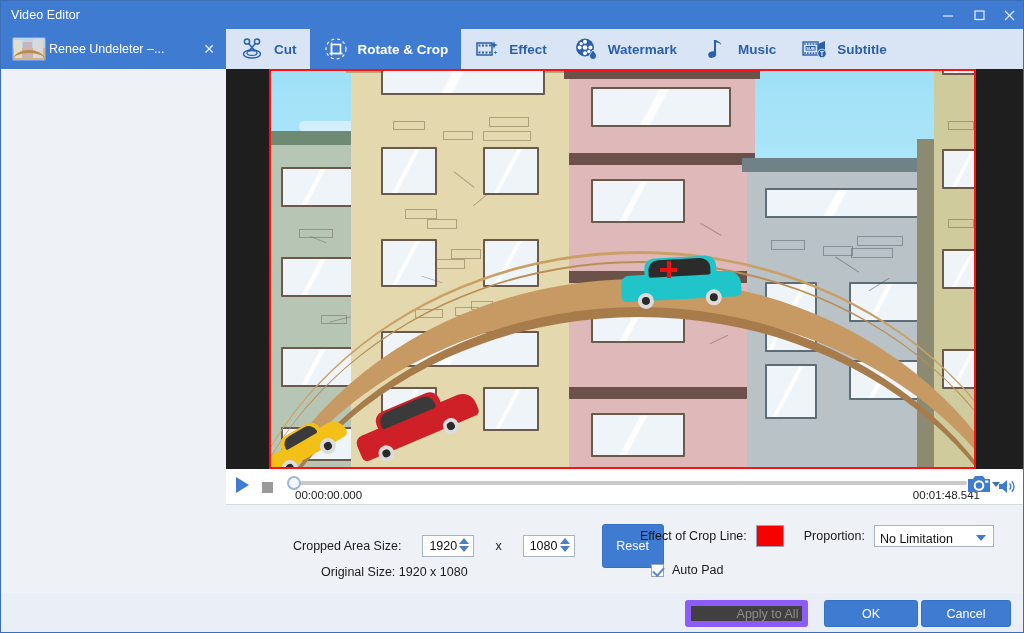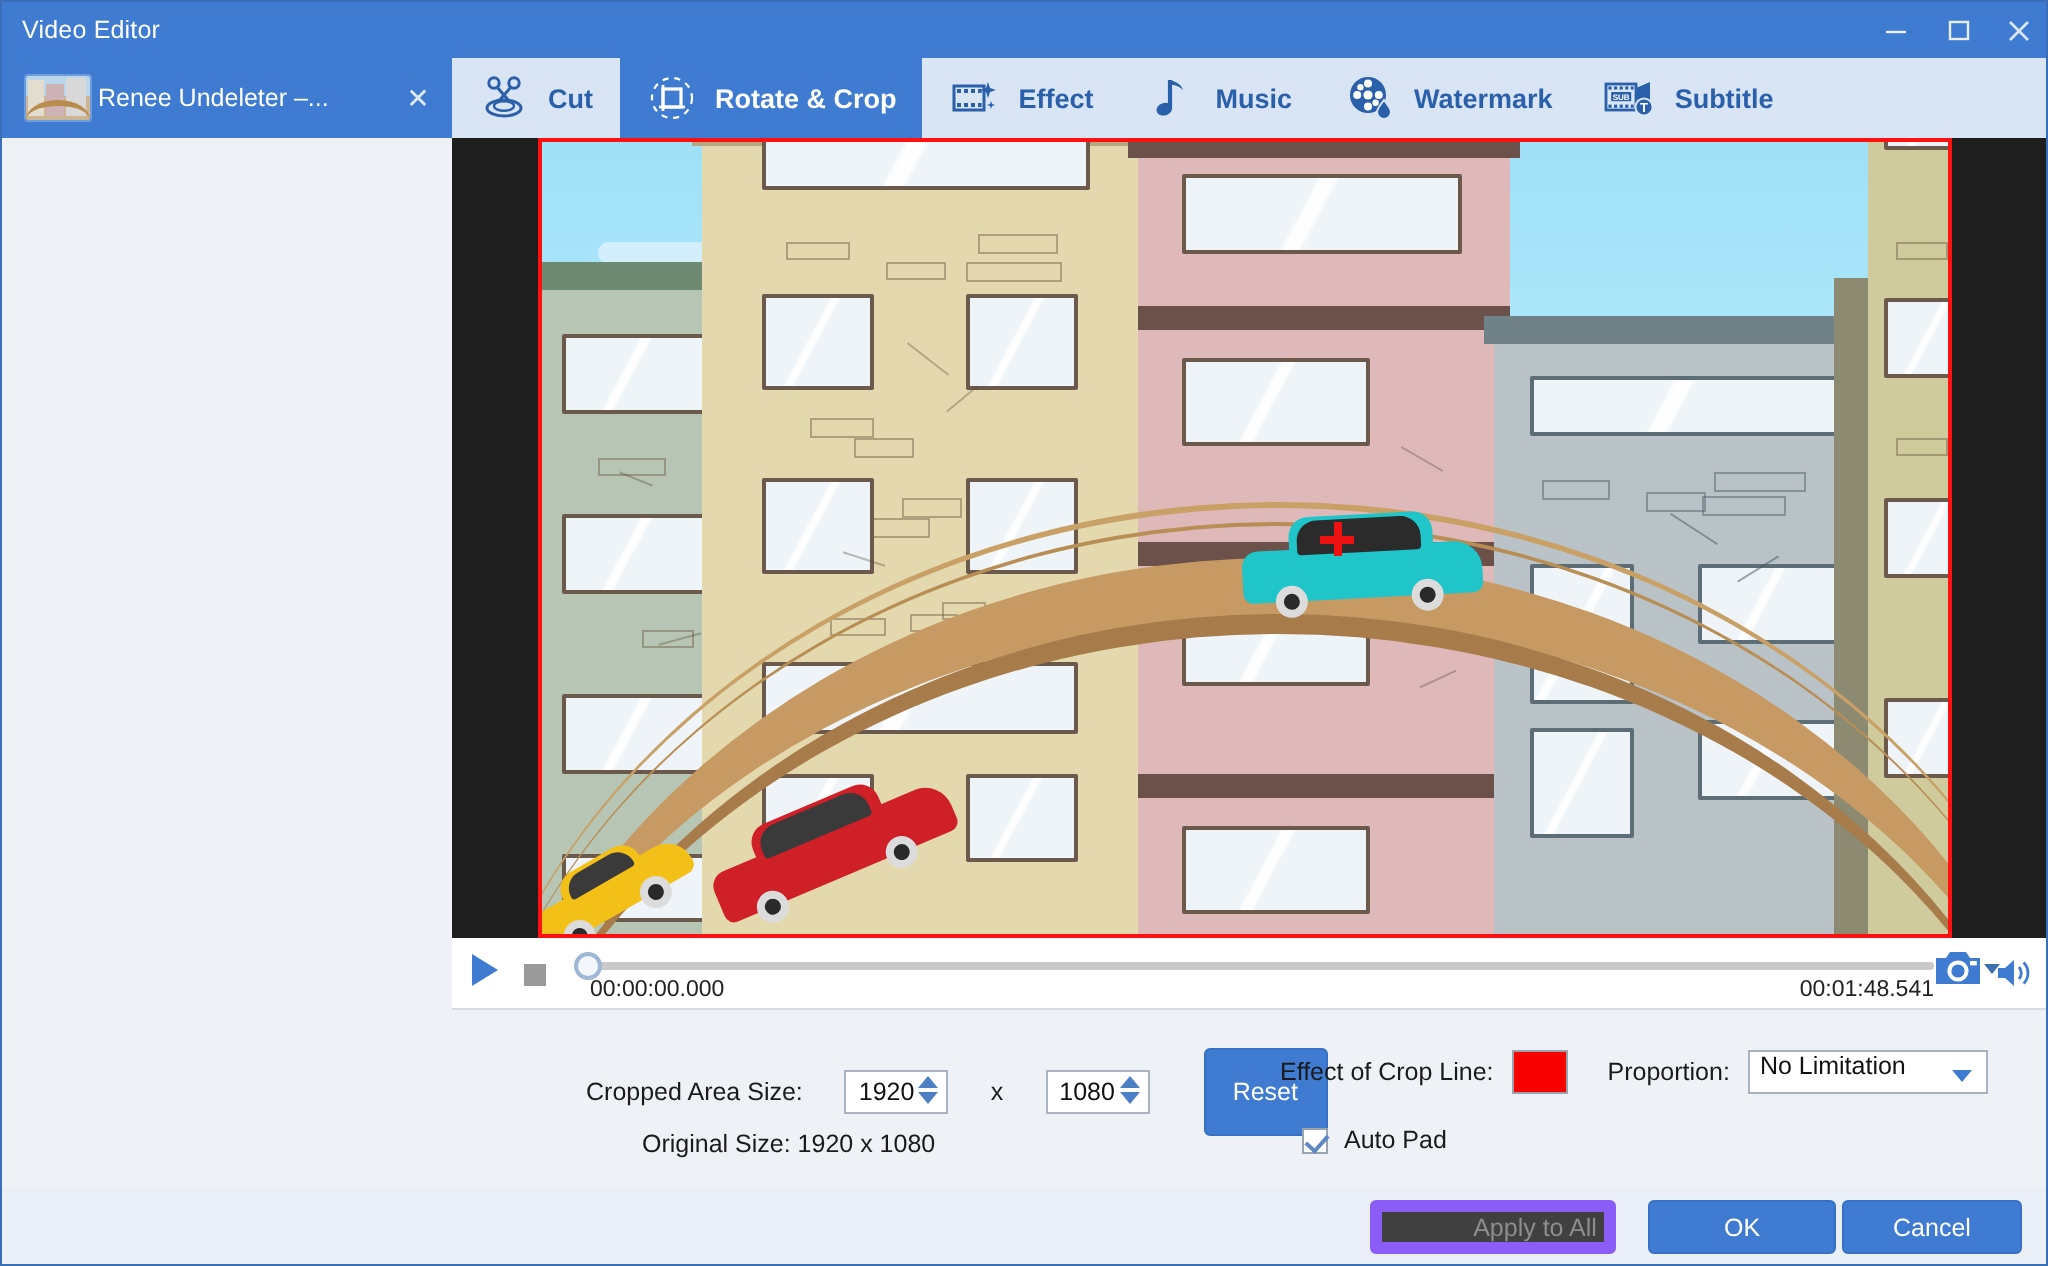--- a/index.html
+++ b/index.html
@@ -144,21 +144,21 @@
   .track-wrap { position:relative; flex:1 1 auto; margin:0 8px 0 10px; height:36px; }
   .track {
     position:absolute; left:12px; right:50px; top:12px; height:4px;
     background:#c9c9c9; border-radius:2px;
   }
   .knob {
     position:absolute; left:4px; top:7px; width:14px; height:14px;
     border-radius:50%; background:#f3f7fb; border:2px solid #9fb6d4; cursor:pointer;
   }
   .tstart { position:absolute; left:12px; top:20px; font-size:11.5px; color:#222; }
-  .tend { position:absolute; right:50px; top:20px; font-size:11.5px; color:#222;padding-left:33px; }
+  .tend { position:absolute; right:37px; top:20px; font-size:11.5px; color:#222;padding-left:33px; }
   .snapbtn { position:absolute; right:25px; top:4px; cursor:pointer; }
   .caret { position:absolute; right:17px; top:13px; width:0;height:0;
     border-left:4px solid transparent;border-right:4px solid transparent;border-top:5px solid #3e6fae; cursor:pointer;}
   .volbtn { position:absolute; right:0px; top:9px; cursor:pointer; }
 
   
   .settings {
     position:absolute; left:0; top:504px; width:1024px; height:88px;
     background:#eef1f6;
   }
@@ -176,21 +176,21 @@
   .btn {
     font-family:"Liberation Sans", sans-serif; font-size:12.5px;
     border-radius:3px; cursor:pointer; display:inline-flex;
     align-items:center; justify-content:center;
   }
   .btn-blue { background:#3f7bd0; color:#fff; border:1px solid #3671c4; }
   .swatch { width:28px; height:22px; background:#f60000; border:1px solid #9aa4b0; cursor:pointer; }
   .select {
     position:relative; width:120px; height:22px; background:#fff;
     border:1px solid #a9b3c0; font-size:12.5px; color:#111;
-    display:flex; align-items:flex-start; padding:0 20px 0 5px; cursor:pointer;
+    display:flex; align-items:flex-end; padding:0 20px 0 5px; cursor:pointer;
   }
   .select .dc { position:absolute; right:7px; top:9px; width:0;height:0;
     border-left:5px solid transparent;border-right:5px solid transparent;border-top:6px solid #3f7bd0;}
   .chk { width:13px; height:13px; border:1px solid #9aa4b0; background:#fff; position:relative; cursor:pointer; }
   .chk:after {
     content:""; position:absolute; left:3px; top:0px; width:5px; height:9px;
     border:solid #5f88c2; border-width:0 2px 2px 0; transform:rotate(42deg);
   }
 
   
@@ -283,44 +283,44 @@
               <rect x="14" y="13.5" width="1.8" height="2" fill="#2a5faa"></rect>
             <path d="M19 3 L20 6 L23 7 L20 8 L19 11 L18 8 L15 7 L18 6 Z" fill="#2a5faa"></path>
             <path d="M20.5 12.5 L21 14 L22.5 14.5 L21 15 L20.5 16.5 L20 15 L18.5 14.5 L20 14 Z" fill="#2a5faa"></path>
           </svg>
         </span>
         <span>Effect</span>
       </div>
 
       <div class="tool">
         <span class="ticon">
-          <svg width="20" height="24" viewBox="0 0 20 24">
-            <path d="M9 3 L9 16.5" stroke="#2a5faa" stroke-width="2.1" fill="none"></path>
-            <path d="M9 3 C12.5 4 15 5.6 15.5 8.2 C14.2 6.2 11.5 5.4 9 5.2 Z" fill="#2a5faa"></path>
-            <ellipse cx="6.2" cy="17.6" rx="4" ry="3.1" fill="#2a5faa" transform="rotate(-16 6.2 17.6)"></ellipse>
-          </svg>
-        </span>
-        <span>Music</span>
-      </div>
-
-      <div class="tool">
-        <span class="ticon">
           <svg width="24" height="24" viewBox="0 0 24 24">
             <circle cx="11" cy="10.5" r="9" fill="#2a5faa"></circle>
             <circle cx="11" cy="10.5" r="2.3" fill="#ffffff"></circle>
             <circle cx="11" cy="4.8" r="2" fill="#ffffff"></circle>
               <circle cx="11" cy="16.2" r="2" fill="#ffffff"></circle>
             <circle cx="5.6" cy="10.5" r="2" fill="#ffffff"></circle>
               <circle cx="16.4" cy="10.5" r="2" fill="#ffffff"></circle>
             <circle cx="7.2" cy="6.6" r="1.6" fill="#ffffff"></circle>
               <circle cx="14.8" cy="14.4" r="1.6" fill="#ffffff"></circle>
             <path d="M19 13 C21.6 16.3 22.5 17.6 22.5 19 A3.5 3.5 0 0 1 15.5 19 C15.5 17.6 16.4 16.3 19 13 Z" fill="#2a5faa" stroke="#d9e5f5" stroke-width="1"></path>
           </svg>
         </span>
         <span>Watermark</span>
+      </div>
+
+      <div class="tool">
+        <span class="ticon">
+          <svg width="20" height="24" viewBox="0 0 20 24">
+            <path d="M9 3 L9 16.5" stroke="#2a5faa" stroke-width="2.1" fill="none"></path>
+            <path d="M9 3 C12.5 4 15 5.6 15.5 8.2 C14.2 6.2 11.5 5.4 9 5.2 Z" fill="#2a5faa"></path>
+            <ellipse cx="6.2" cy="17.6" rx="4" ry="3.1" fill="#2a5faa" transform="rotate(-16 6.2 17.6)"></ellipse>
+          </svg>
+        </span>
+        <span>Music</span>
       </div>
 
       <div class="tool">
         <span class="ticon">
           <svg width="26" height="22" viewBox="0 0 26 22">
             <rect x="1" y="4" width="15" height="13" fill="none" stroke="#2a5faa" stroke-width="1.4"></rect>
             <rect x="2.2" y="5.2" width="1.6" height="1.6" fill="#2a5faa"></rect>
               <rect x="5" y="5.2" width="1.6" height="1.6" fill="#2a5faa"></rect>
               <rect x="7.8" y="5.2" width="1.6" height="1.6" fill="#2a5faa"></rect>
               <rect x="10.6" y="5.2" width="1.6" height="1.6" fill="#2a5faa"></rect>

